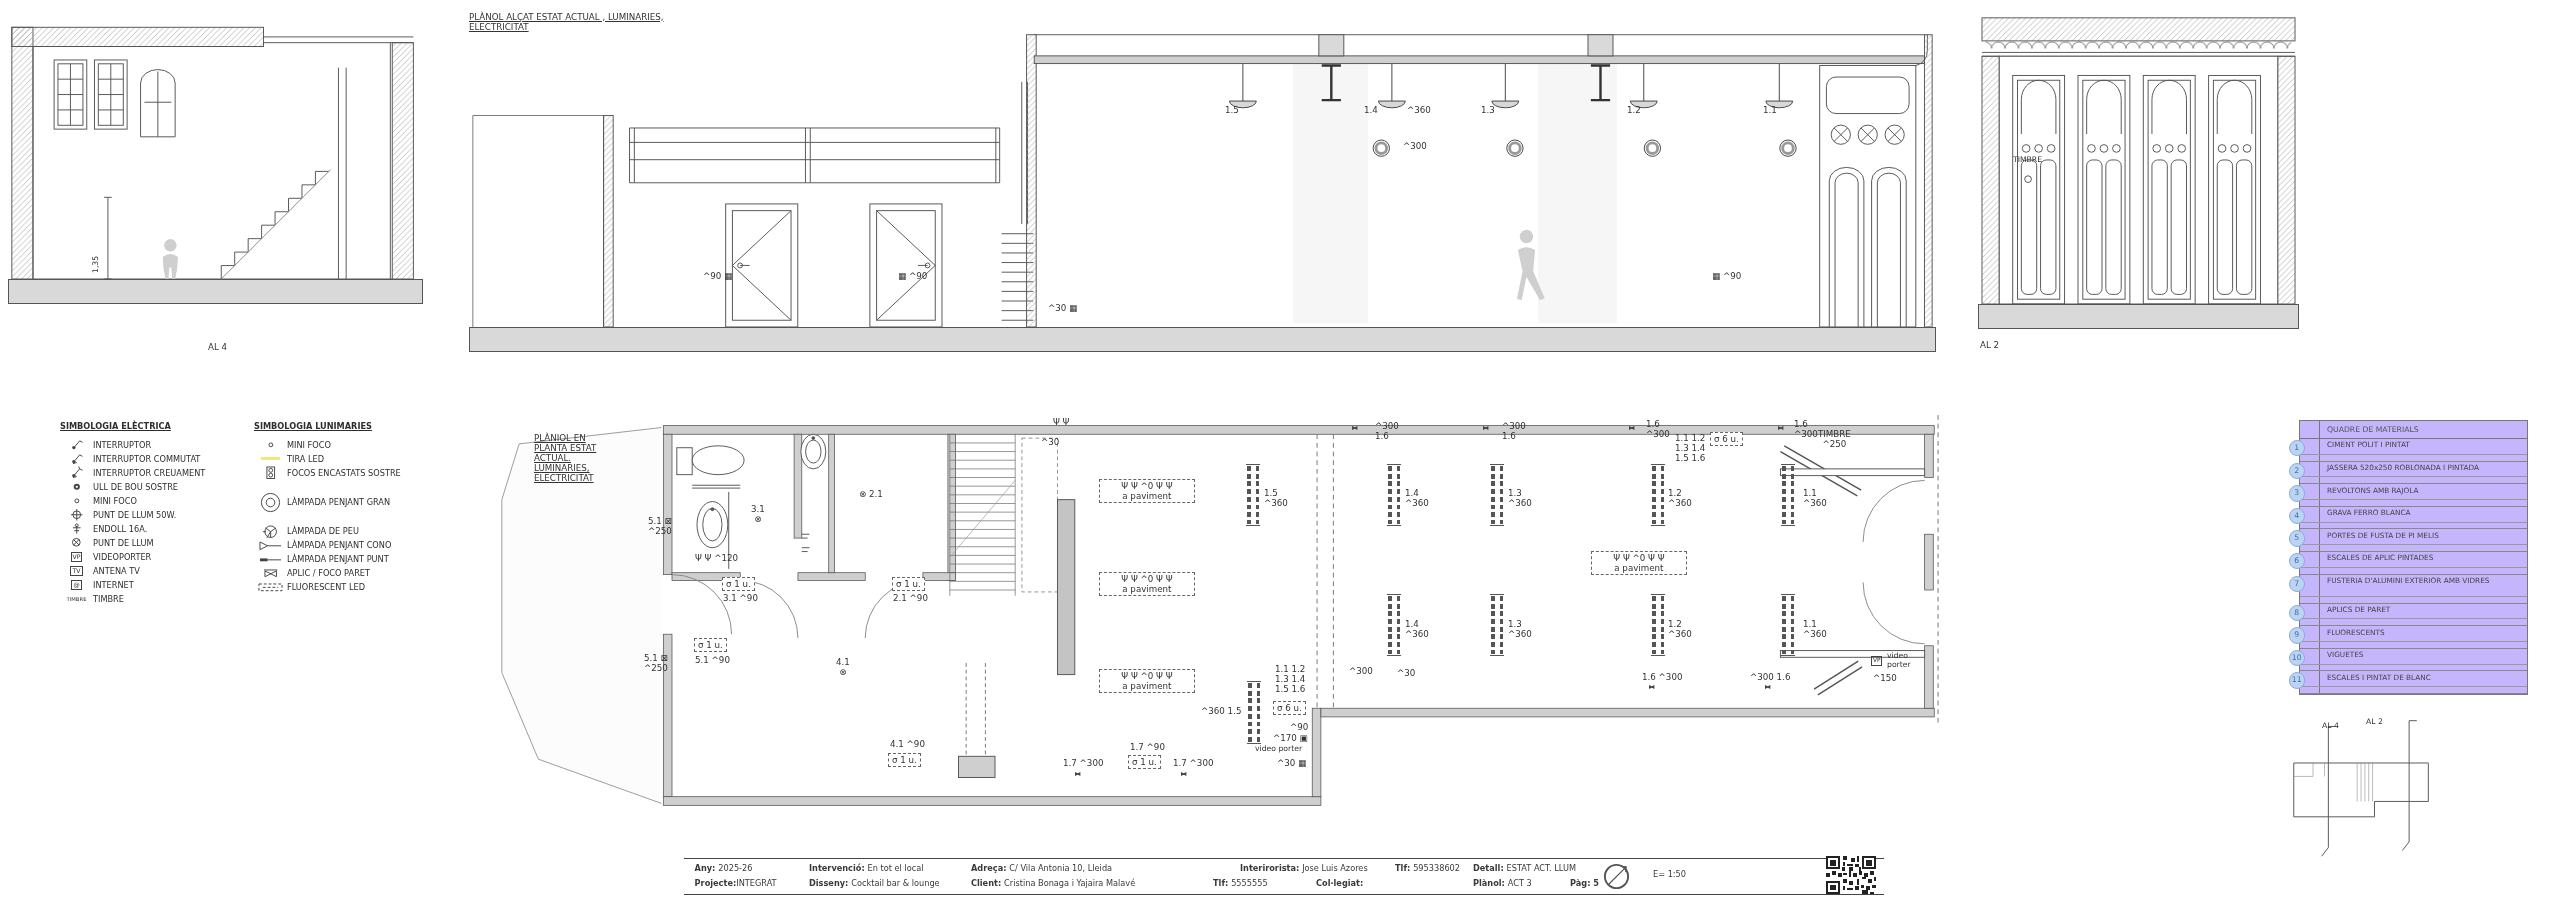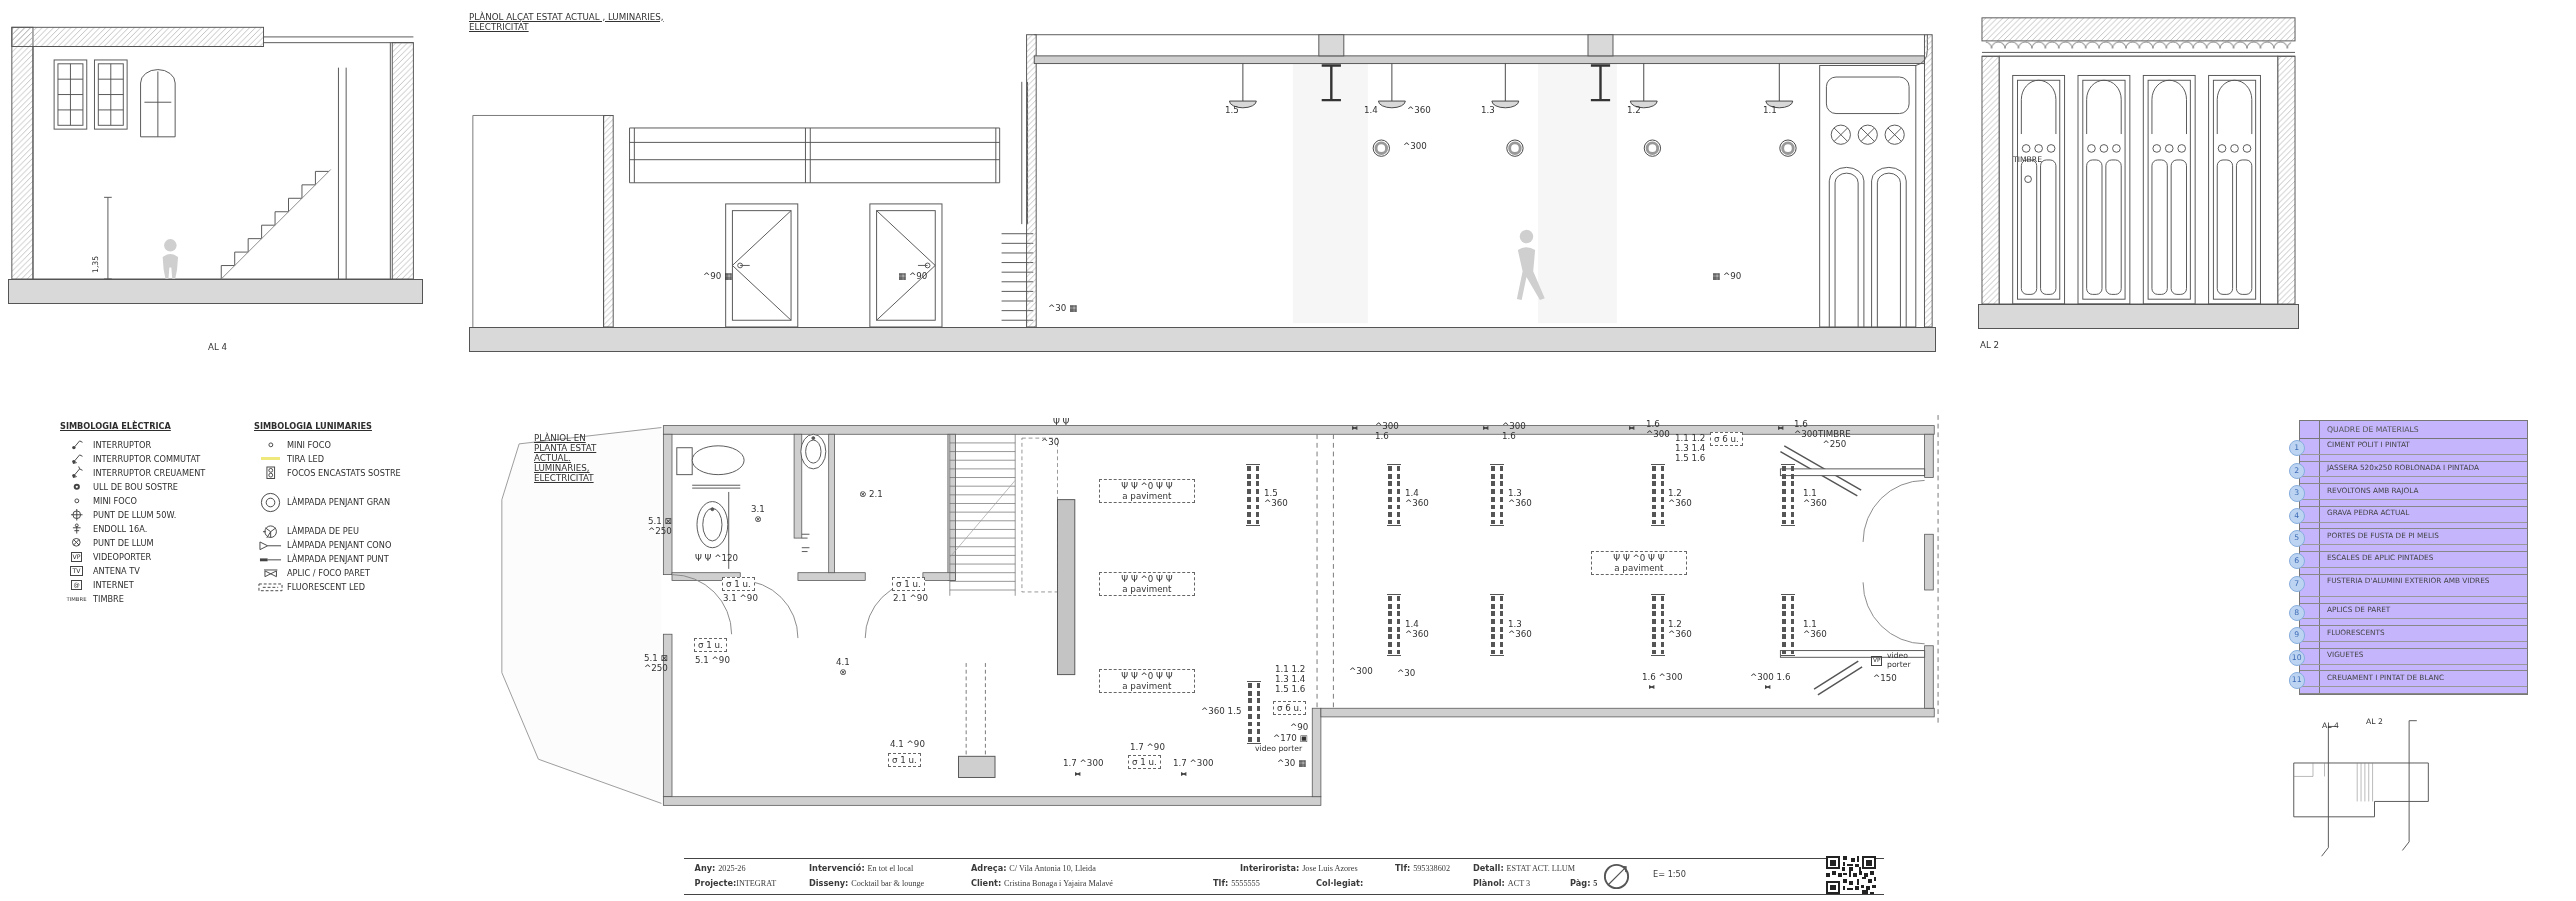--- a/index.html
+++ b/index.html
@@ -41,21 +41,21 @@
   .mrow.tall{height:29px;}
   .mrow::before{content:"";position:absolute;left:19px;top:0;bottom:0;border-left:1px solid #777;}
   .mrow::after{content:"";position:absolute;left:0;right:0;bottom:5.8px;border-bottom:1px solid #999;}
   .mlabel{position:absolute;left:27px;top:2.4px;right:3.8px;font-size:7.3px;line-height:1.05;color:#444;}
   .mbadge{position:absolute;left:-11.5px;top:1px;width:14.4px;height:14.4px;border-radius:50%;
      background:#bcd4f2;border:1px solid #88aede;color:#3f6cb6;font-size:7.7px;text-align:center;line-height:14.4px;z-index:2;}
   
   .tblock{position:absolute;left:684px;top:858px;width:1200px;height:37px;border-top:1.4px solid #444;border-bottom:1.4px solid #444;font-size:8.2px;box-sizing:border-box;}
   .tb-cell{position:absolute;white-space:nowrap;}
   .tb-cell b{font-weight:bold;}
-  .tb-cell span{margin-left:2.9px;font-family:Liberation Serif, serif;}
+  .tb-cell span{margin-left:2.9px;}
 </style>
 </head>
 <body>
 
 <div class="sheet">
 
   <div class="ground" style="left:7.7px;top:279px;width:415px;height:25px;"></div>
   <div class="ground" style="left:469px;top:327px;width:1467px;height:25px;"></div>
   <div class="ground" style="left:1978px;top:304px;width:321px;height:25px;"></div>
 
@@ -504,21 +504,21 @@
         <div class="mrow">
           <span class="mbadge">2</span>
           <span class="mlabel">JASSERA 520x250 ROBLONADA I PINTADA</span>
         </div>
         <div class="mrow">
           <span class="mbadge">3</span>
           <span class="mlabel">REVOLTONS AMB RAJOLA</span>
         </div>
         <div class="mrow">
           <span class="mbadge">4</span>
-          <span class="mlabel">GRAVA PEDRA ACTUAL</span>
+          <span class="mlabel">GRAVA FERRO BLANCA</span>
         </div>
         <div class="mrow">
           <span class="mbadge">5</span>
           <span class="mlabel">PORTES DE FUSTA DE PI MELIS</span>
         </div>
         <div class="mrow">
           <span class="mbadge">6</span>
           <span class="mlabel">ESCALES DE APLIC PINTADES</span>
         </div>
         <div class="mrow tall">
@@ -532,21 +532,21 @@
         <div class="mrow">
           <span class="mbadge">9</span>
           <span class="mlabel">FLUORESCENTS</span>
         </div>
         <div class="mrow">
           <span class="mbadge">10</span>
           <span class="mlabel">VIGUETES</span>
         </div>
         <div class="mrow">
           <span class="mbadge">11</span>
-          <span class="mlabel">CREUAMENT I PINTAT DE BLANC</span>
+          <span class="mlabel">ESCALES I PINTAT DE BLANC</span>
         </div>
       </div>
   </div>
 
   <div>
 
   <div class="strip" style="left: 1246px; top: 464px; position: absolute;"></div>
       <div class="strip" style="left: 1387px; top: 464px; position: absolute;"></div>
       <div class="strip" style="left: 1490px; top: 464px; position: absolute;"></div>
       <div class="strip" style="left: 1651px; top: 464px; position: absolute;"></div>

